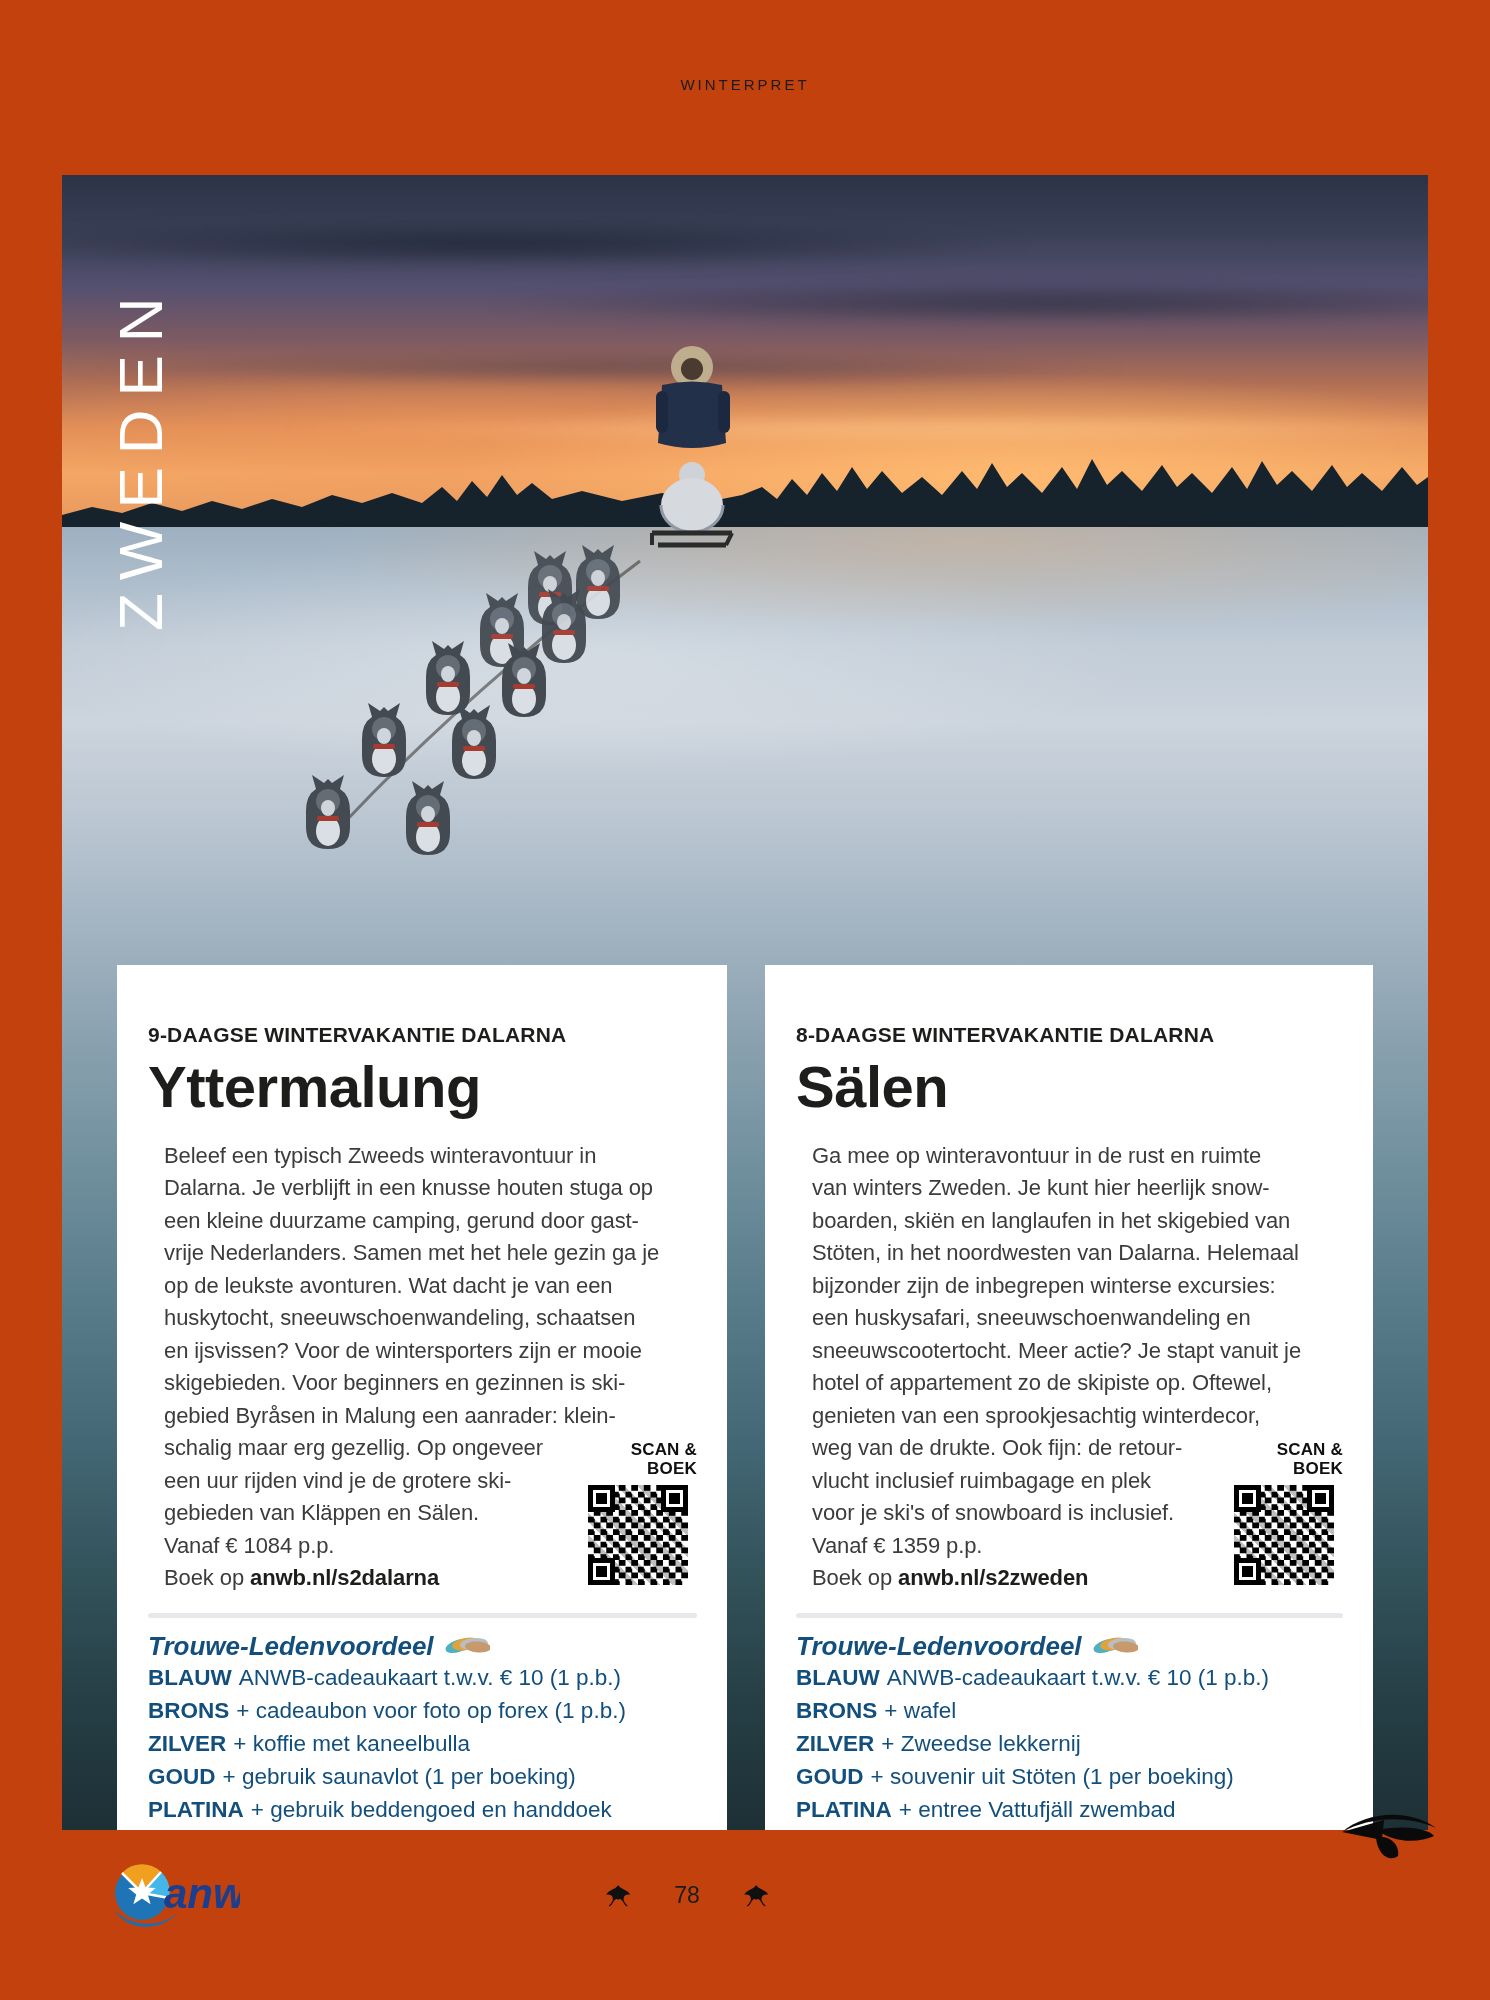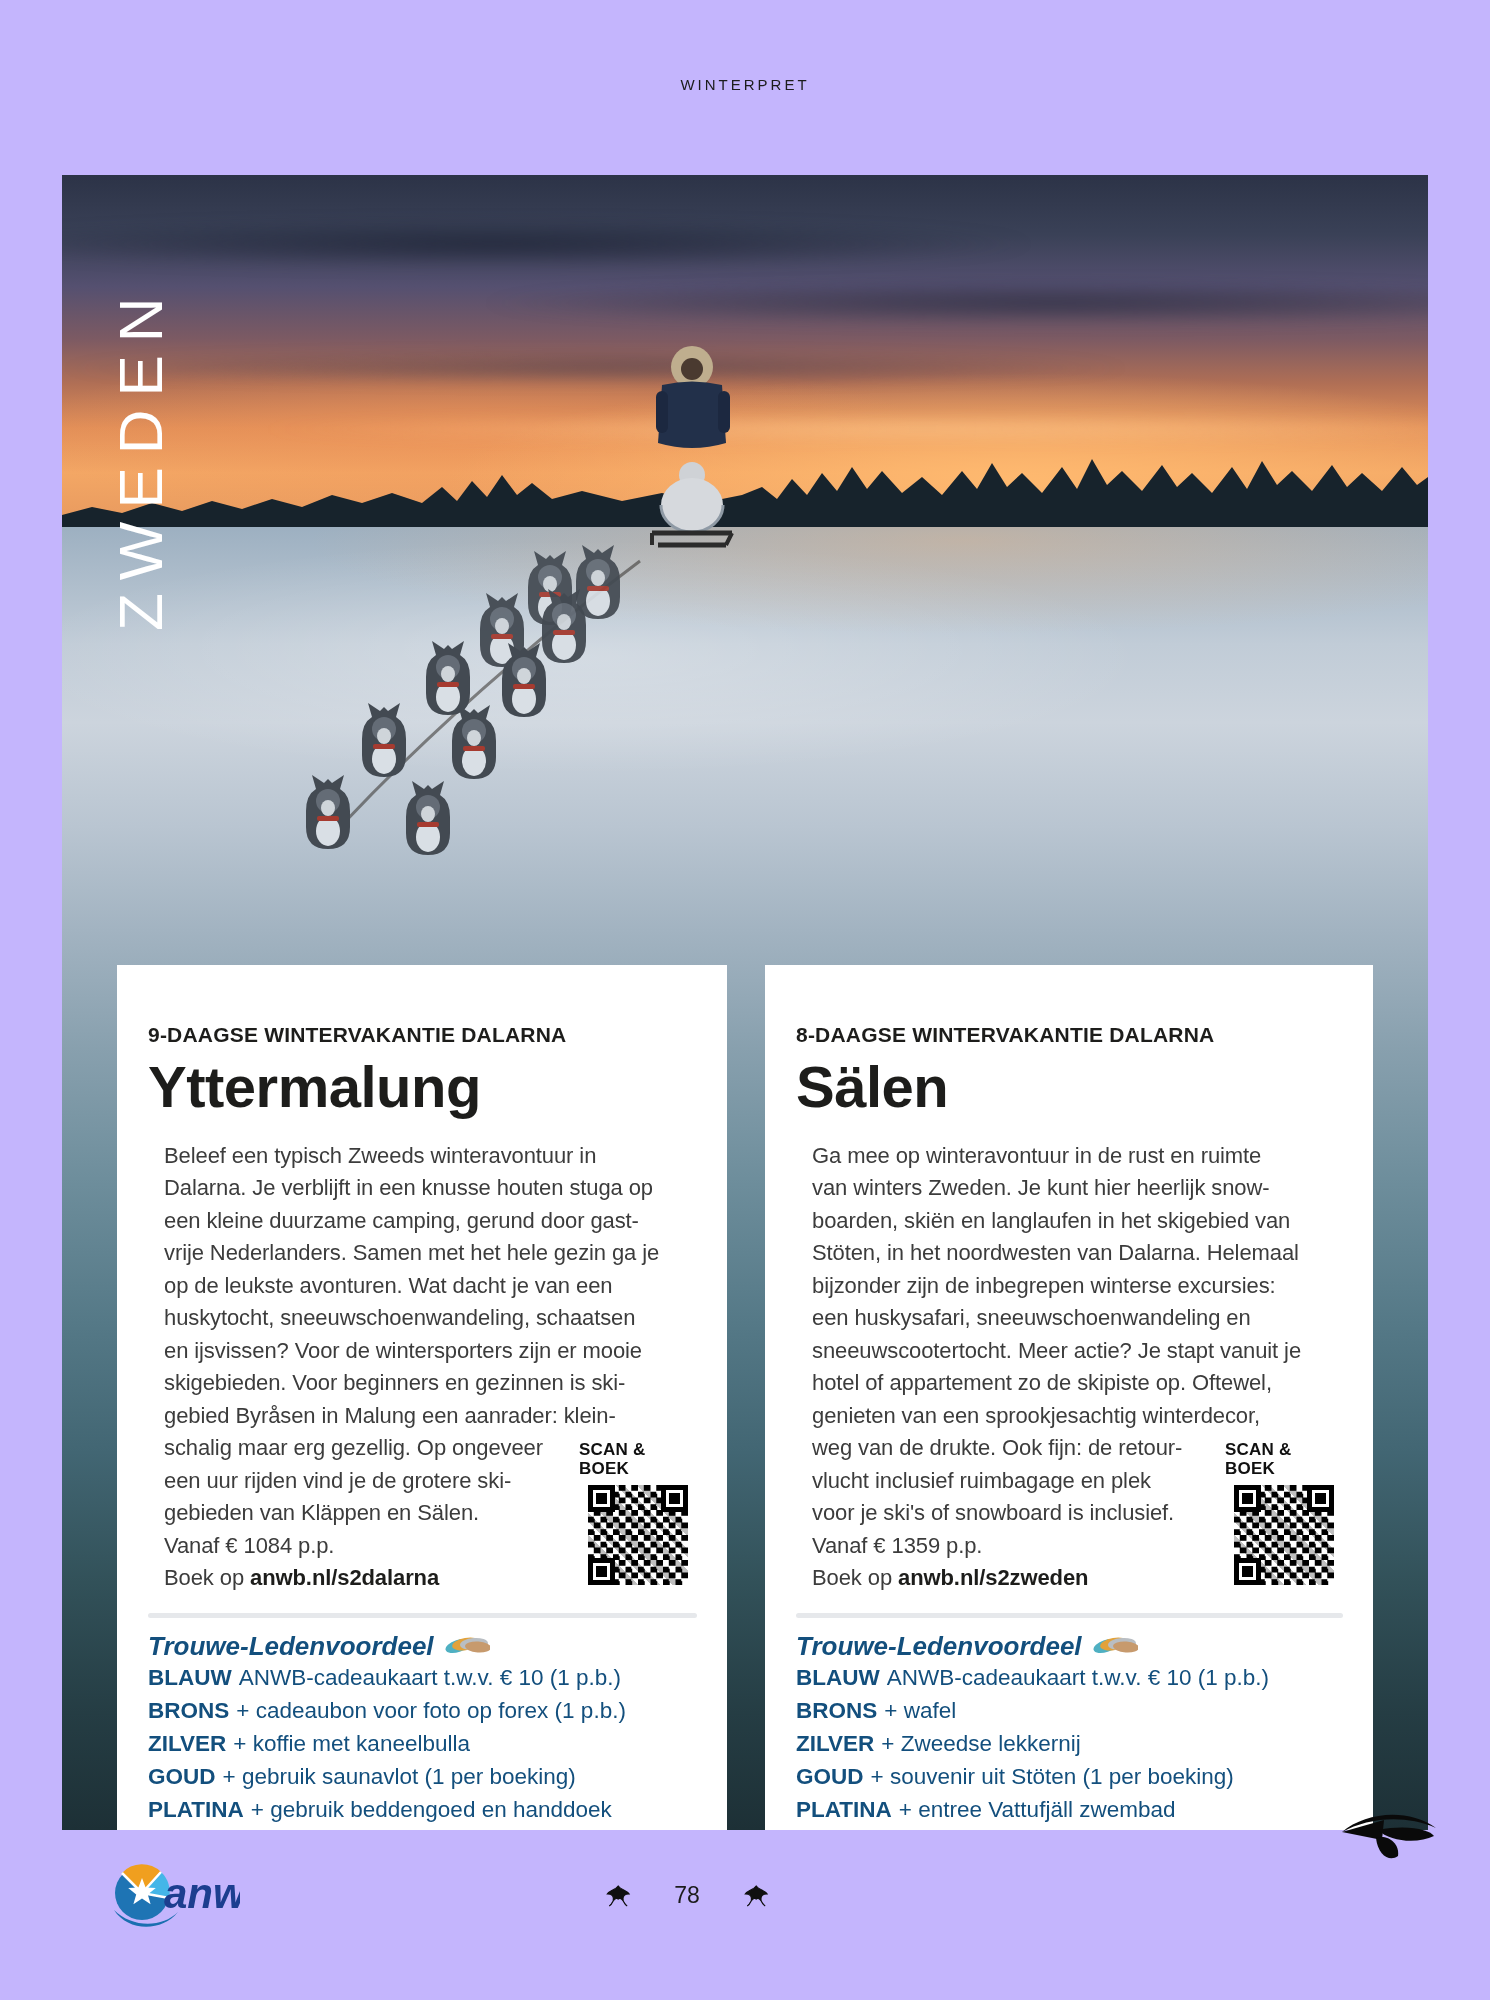--- a/index.html
+++ b/index.html
@@ -1,16 +1,16 @@
 <!DOCTYPE html>
 <html><head>
 <meta charset="utf-8">
 <style>
   html,body{margin:0;padding:0;background:#ffffff;}
-  .page{position:relative;width:1490px;height:2000px;background:#c4b5fd;overflow:hidden;
+  .page{position:relative;width:1490px;height:2000px;background:#c2410c;overflow:hidden;
         font-family:"Liberation Sans",sans-serif;}
 
   
   .header-title{position:absolute;top:76px;left:0;right:0;text-align:center;
     font-size:15px;font-weight:500;letter-spacing:3px;color:#1c1c1c;}
 
   
   .photo{position:absolute;left:62px;top:175px;width:1366px;height:1655px;overflow:hidden;background:#223338;}
   .sky{position:absolute;left:0;top:0;right:0;height:372px;
     background:
@@ -41,21 +41,21 @@
   .card.right{left:765px;width:608px;}
   .kicker{font-size:21px;font-weight:700;letter-spacing:.2px;color:#1d1d1b;line-height:1.2;}
   .offer-title{margin:9px 0 0;font-size:58px;font-weight:700;letter-spacing:-.5px;color:#1d1d1b;line-height:1.08;}
   .body{margin-top:21px;font-size:22px;line-height:32.5px;color:#3c3c3c;letter-spacing:-.1px;margin-left:16px;}
   .bline{white-space:nowrap;}
   .wrap-row{display:flex;align-items:flex-start;}
   .narrow{flex:1;min-width:0;}
   .price-line{white-space:nowrap;}
   .book-line{white-space:nowrap;}
   .book-link{font-weight:700;color:#1d1d1b;}
-  .qr-block{width:118px;flex:0 0 118px;margin-top:8px;text-align:left;}
+  .qr-block{width:118px;flex:0 0 118px;margin-top:8px;text-align:right;}
   .scan-label{font-size:17px;line-height:19px;font-weight:700;color:#101010;letter-spacing:.2px;}
   .qr{position:relative;width:100px;height:100px;margin:7px auto 0;
       background:
         repeating-linear-gradient(45deg, rgba(0,0,0,.25) 0 6px, transparent 6px 15px),
         repeating-conic-gradient(#000 0 25%, #fff 0 50%);
       background-size:auto,12.5px 12.5px;}
   .qr .finder{position:absolute;width:17px;height:17px;border:5px solid #000;background:#fff;}
   .qr .finder::after{content:"";position:absolute;inset:3px;background:#000;}
   .qr .f-tl{left:0;top:0;} .qr .f-tr{right:0;top:0;} .qr .f-bl{left:0;bottom:0;}
   .divider{height:5px;border-radius:3px;background:#e6e8eb;margin-top:18px;}

